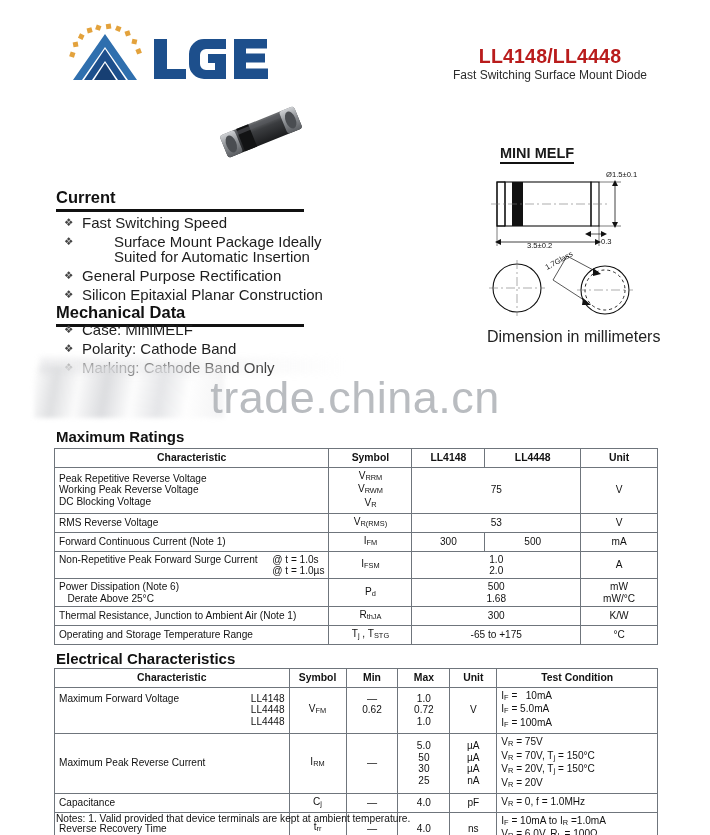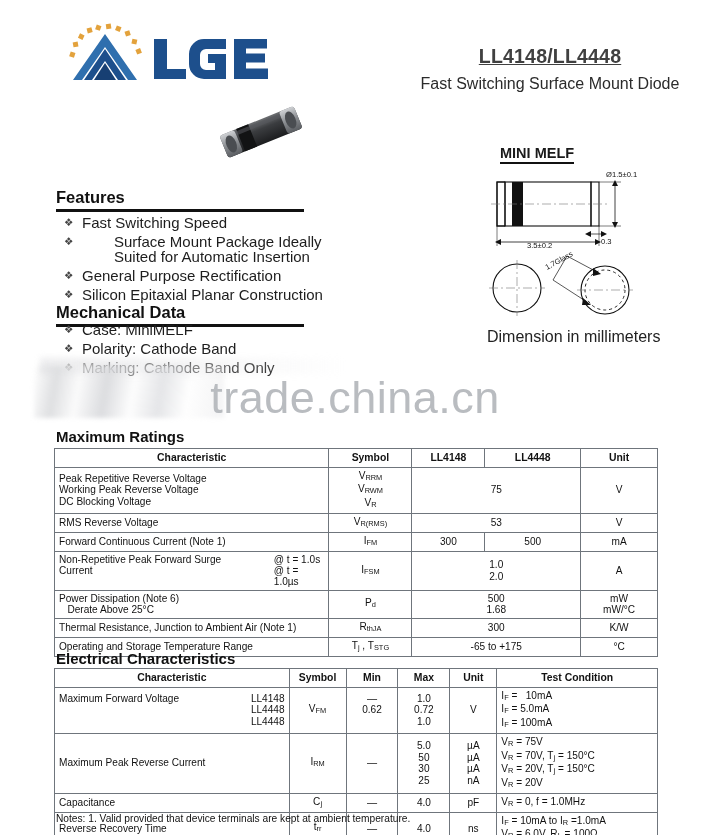--- a/index.html
+++ b/index.html
@@ -41,22 +41,22 @@
   }
   .wm-band {
     position:absolute; left:40px; top:358px; width:560px; height:16px;
     background: linear-gradient(90deg, rgba(230,230,232,.75), rgba(255,255,255,0) 55%);
     filter: blur(3px); z-index:3; pointer-events:none;
   }
 
   
   .logo-box { position: absolute; left: 58px; top: 22px; width: 230px; height: 72px; }
   .titles { position: absolute; left: 400px; top: 45px; width: 300px; text-align: center; }
-  .part-no { font-size: 19.5px; font-weight: bold; letter-spacing: .2px; color:#404040;text-decoration:underline; }
-  .subtitle { font-size: 16px; margin-top: 7px; color: #2b2b2b; }
+  .part-no { font-size: 19.5px; font-weight: bold; letter-spacing: .2px; color:#b91c1c; }
+  .subtitle { font-size: 12px; color: #2b2b2b; }
 
   .photo { position: absolute; left: 203px; top: 96px; width: 116px; height: 72px; }
 
   
   .sec-head {
     position: absolute;
     font-size: 16.5px; font-weight: bold; color: #111;
     padding-bottom: 2px;
   }
   .sec-head .rule {
@@ -93,21 +93,21 @@
     border: 1px solid #6f757c;
     padding: 2px 4px;
     vertical-align: middle;
     font-weight: normal;
     line-height: 11.6px;
   }
   table.dt th { font-weight: bold; text-align: center; font-size: 10.4px; padding: 3px 4px; }
   td.c, th.c { text-align: center; }
   td.l { text-align: left; padding-left: 6px; }
   .sub { font-size: 7.4px; vertical-align: -0.18em; }
-  .rowsplit { display:flex; justify-content:space-between; gap:22px; }
+  .rowsplit { display:flex; justify-content:space-between; gap:10px; }
   .stack { line-height: 11.4px; }
   .notes {
     position: absolute; font-size: 10.2px; color:#111;
   }
 </style>
 </head>
 <body>
 
 <div class="page">
 
@@ -170,21 +170,21 @@
         <rect x="82" y="24" width="16" height="24" rx="3" fill="url(#capG)"></rect>
         <rect x="36" y="24" width="13" height="24" fill="#121314"></rect>
         <ellipse cx="26" cy="36" rx="5" ry="9" fill="#4a4d51"></ellipse>
         <ellipse cx="90" cy="36" rx="5" ry="9" fill="#4a4d51"></ellipse>
         <rect x="34" y="26" width="48" height="4" fill="#55585c" opacity=".55"></rect>
       </g>
     </svg>
   </div>
 
   <div class="sec-head" style="left:56px; top:188px; width:248px;">
-    <span>Features</span>
+    <span>Current</span>
     <span class="rule"></span>
   </div>
   <div class="blist" style="left:62px; top:215px; width:300px;">
     <div class="blitem">
       <span class="dia">❖</span>
       <span class="btxt">Fast Switching Speed</span>
     </div>
     <div class="blitem">
       <span class="dia">❖</span>
       <span class="btxt" style="max-width:242px;margin-left:32px;">Surface Mount Package Ideally Suited for Automatic Insertion</span>

